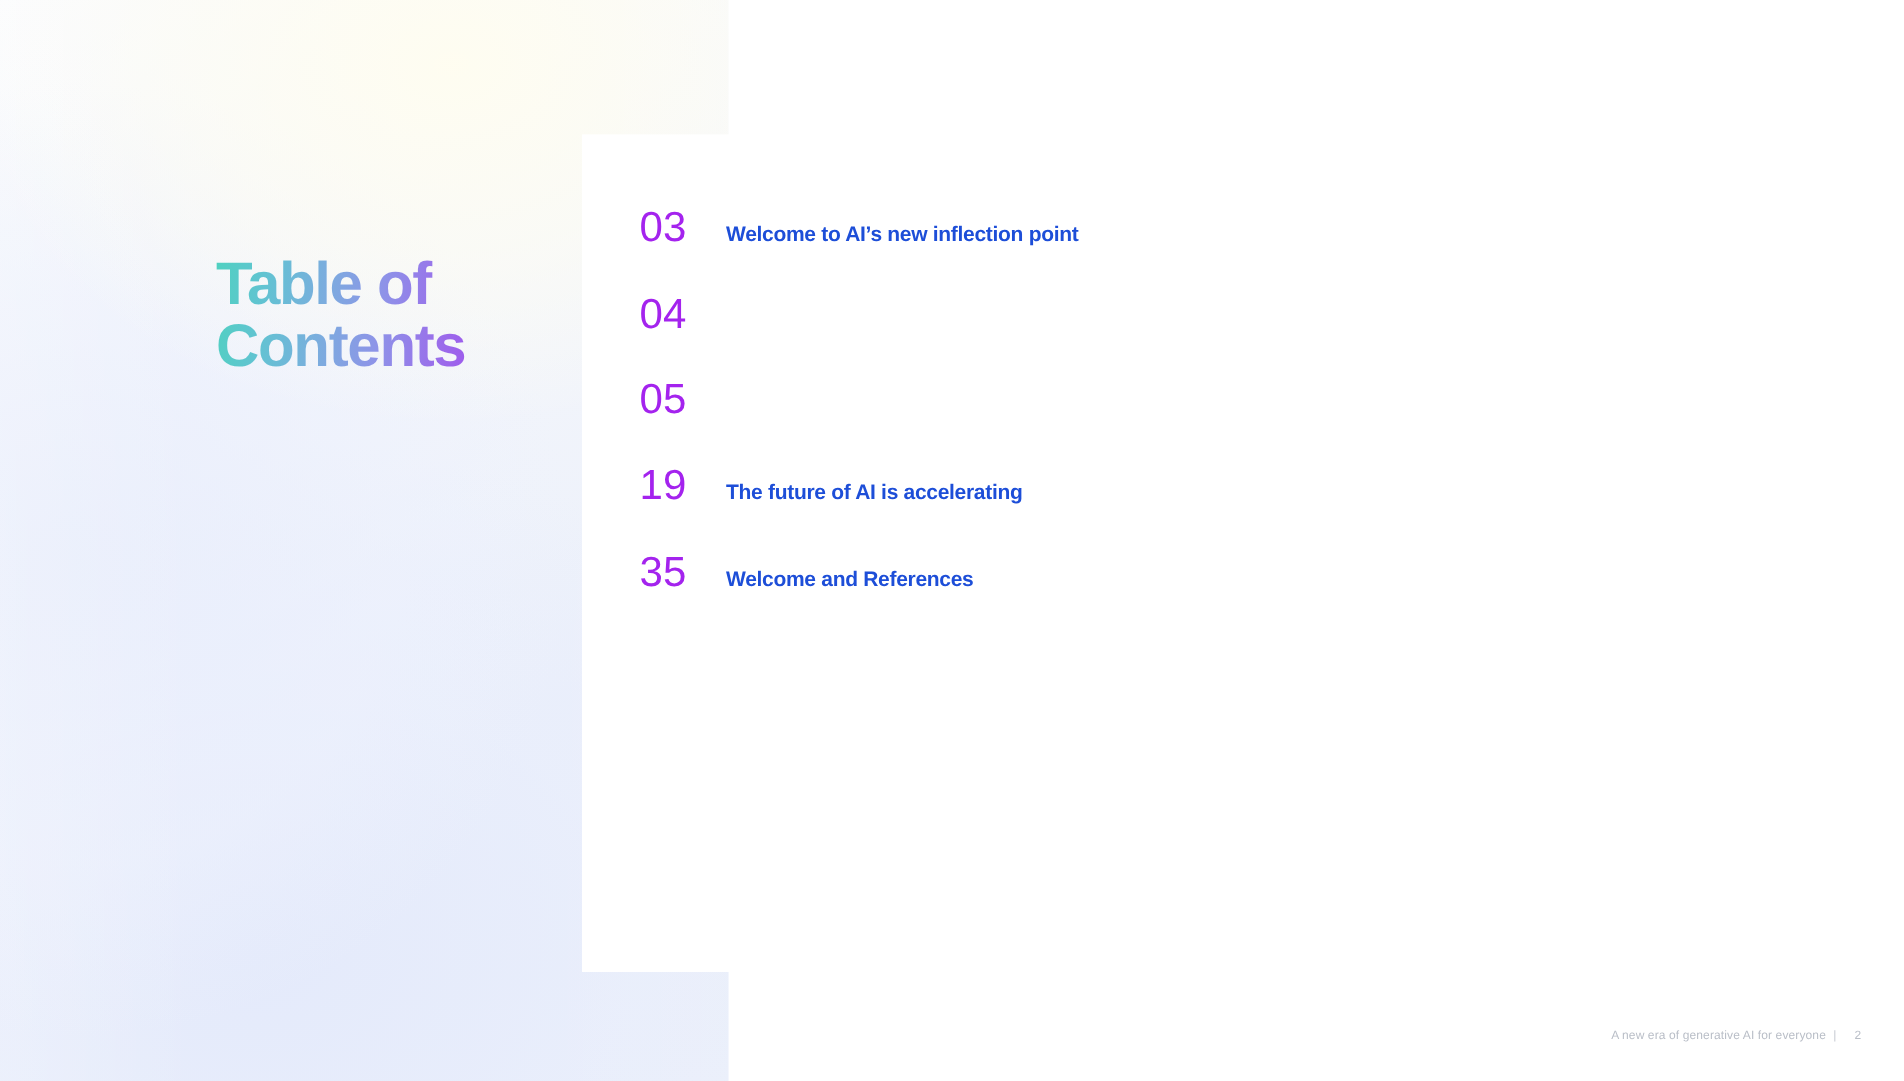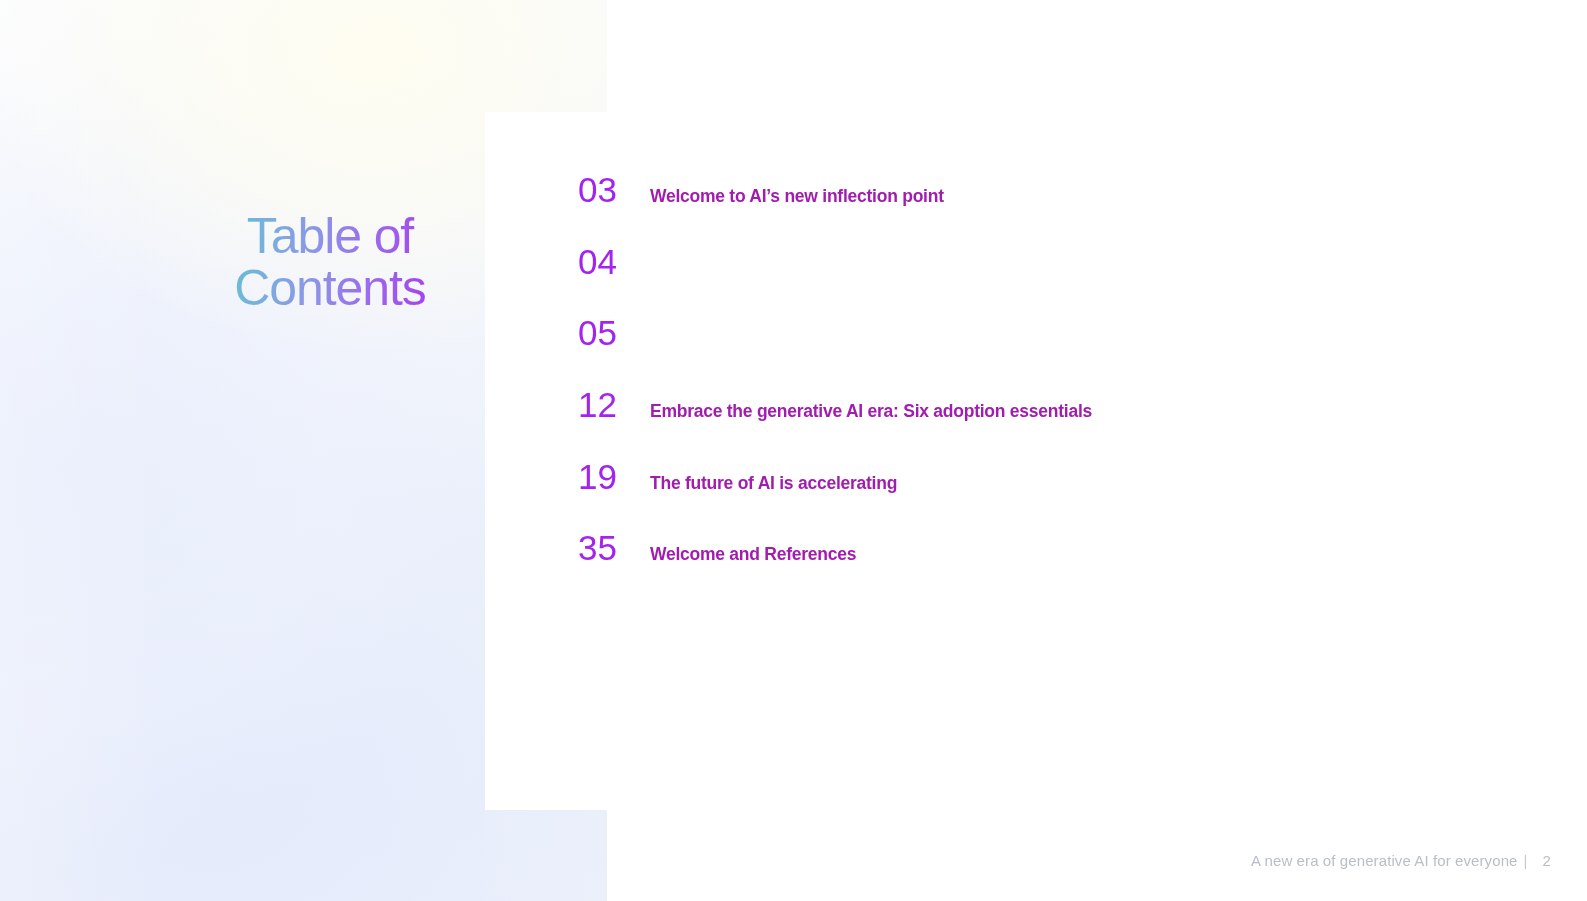--- a/index.html
+++ b/index.html
@@ -72,35 +72,34 @@
     background: #ffffff;
   }
 
   
   .toc-heading {
     position: absolute;
     left: 180px;
     top: 176px;
     width: 300px;
     font-size: 50px;
-    font-weight: 400;
+    font-weight: 700;
     line-height: 1.04;
     letter-spacing: -1.1px;
     background-image: linear-gradient(96deg,
         #4fd1c0 0%,
         #62c3d2 14%,
         #7badde 30%,
         #8e93e8 46%,
         #9a6eea 62%,
         #a248ef 80%,
         #a42ff2 100%);
     -webkit-background-clip: text;
     background-clip: text;
     color: transparent;
-    text-align: center;
     -webkit-text-fill-color: transparent;
   }
 
   
   .toc-list {
     position: absolute;
     left: 533px;
     top: 172px;
     width: 1000px;
   }
@@ -110,40 +109,39 @@
     height: 71.7px;
   }
   .toc-number {
     flex: 0 0 auto;
     width: 72px;
     font-size: 35px;
     font-weight: 400;
     letter-spacing: 0px;
     color: #a423ee;
     line-height: 1;
-    margin-left: 45px;
   }
   .toc-title {
     flex: 1 1 auto;
     font-size: 17.5px;
     font-weight: 700;
-    color: #a21caf;
+    color: #1d4ed8;
     letter-spacing: -0.25px;
     line-height: 1;
   }
 
   
   .footer {
     position: absolute;
     right: 36px;
     bottom: 32px;
     display: flex;
     align-items: center;
     gap: 0px;
-    font-size: 15px;
+    font-size: 10px;
     color: #b9bec7;
     letter-spacing: 0.1px;
     white-space: nowrap;
   }
   .footer-sep {
     margin: 0 7px 0 6px;
     color: #c6cad2;
   }
   .footer-page {
     color: #b9bec7;
@@ -170,24 +168,20 @@
 
     <div class="toc-row">
       <span class="toc-number">04</span>
     </div>
 
     <div class="toc-row">
       <span class="toc-number">05</span>
     </div>
 
 
-    <div class="toc-row">
-      <span class="toc-number">12</span>
-      <span class="toc-title">Embrace the generative AI era: Six adoption essentials</span>
-    </div>
 
     <div class="toc-row">
       <span class="toc-number">19</span>
       <span class="toc-title">The future of AI is accelerating</span>
     </div>
 
     <div class="toc-row">
       <span class="toc-number">35</span>
       <span class="toc-title">Welcome and References</span>
     </div>

